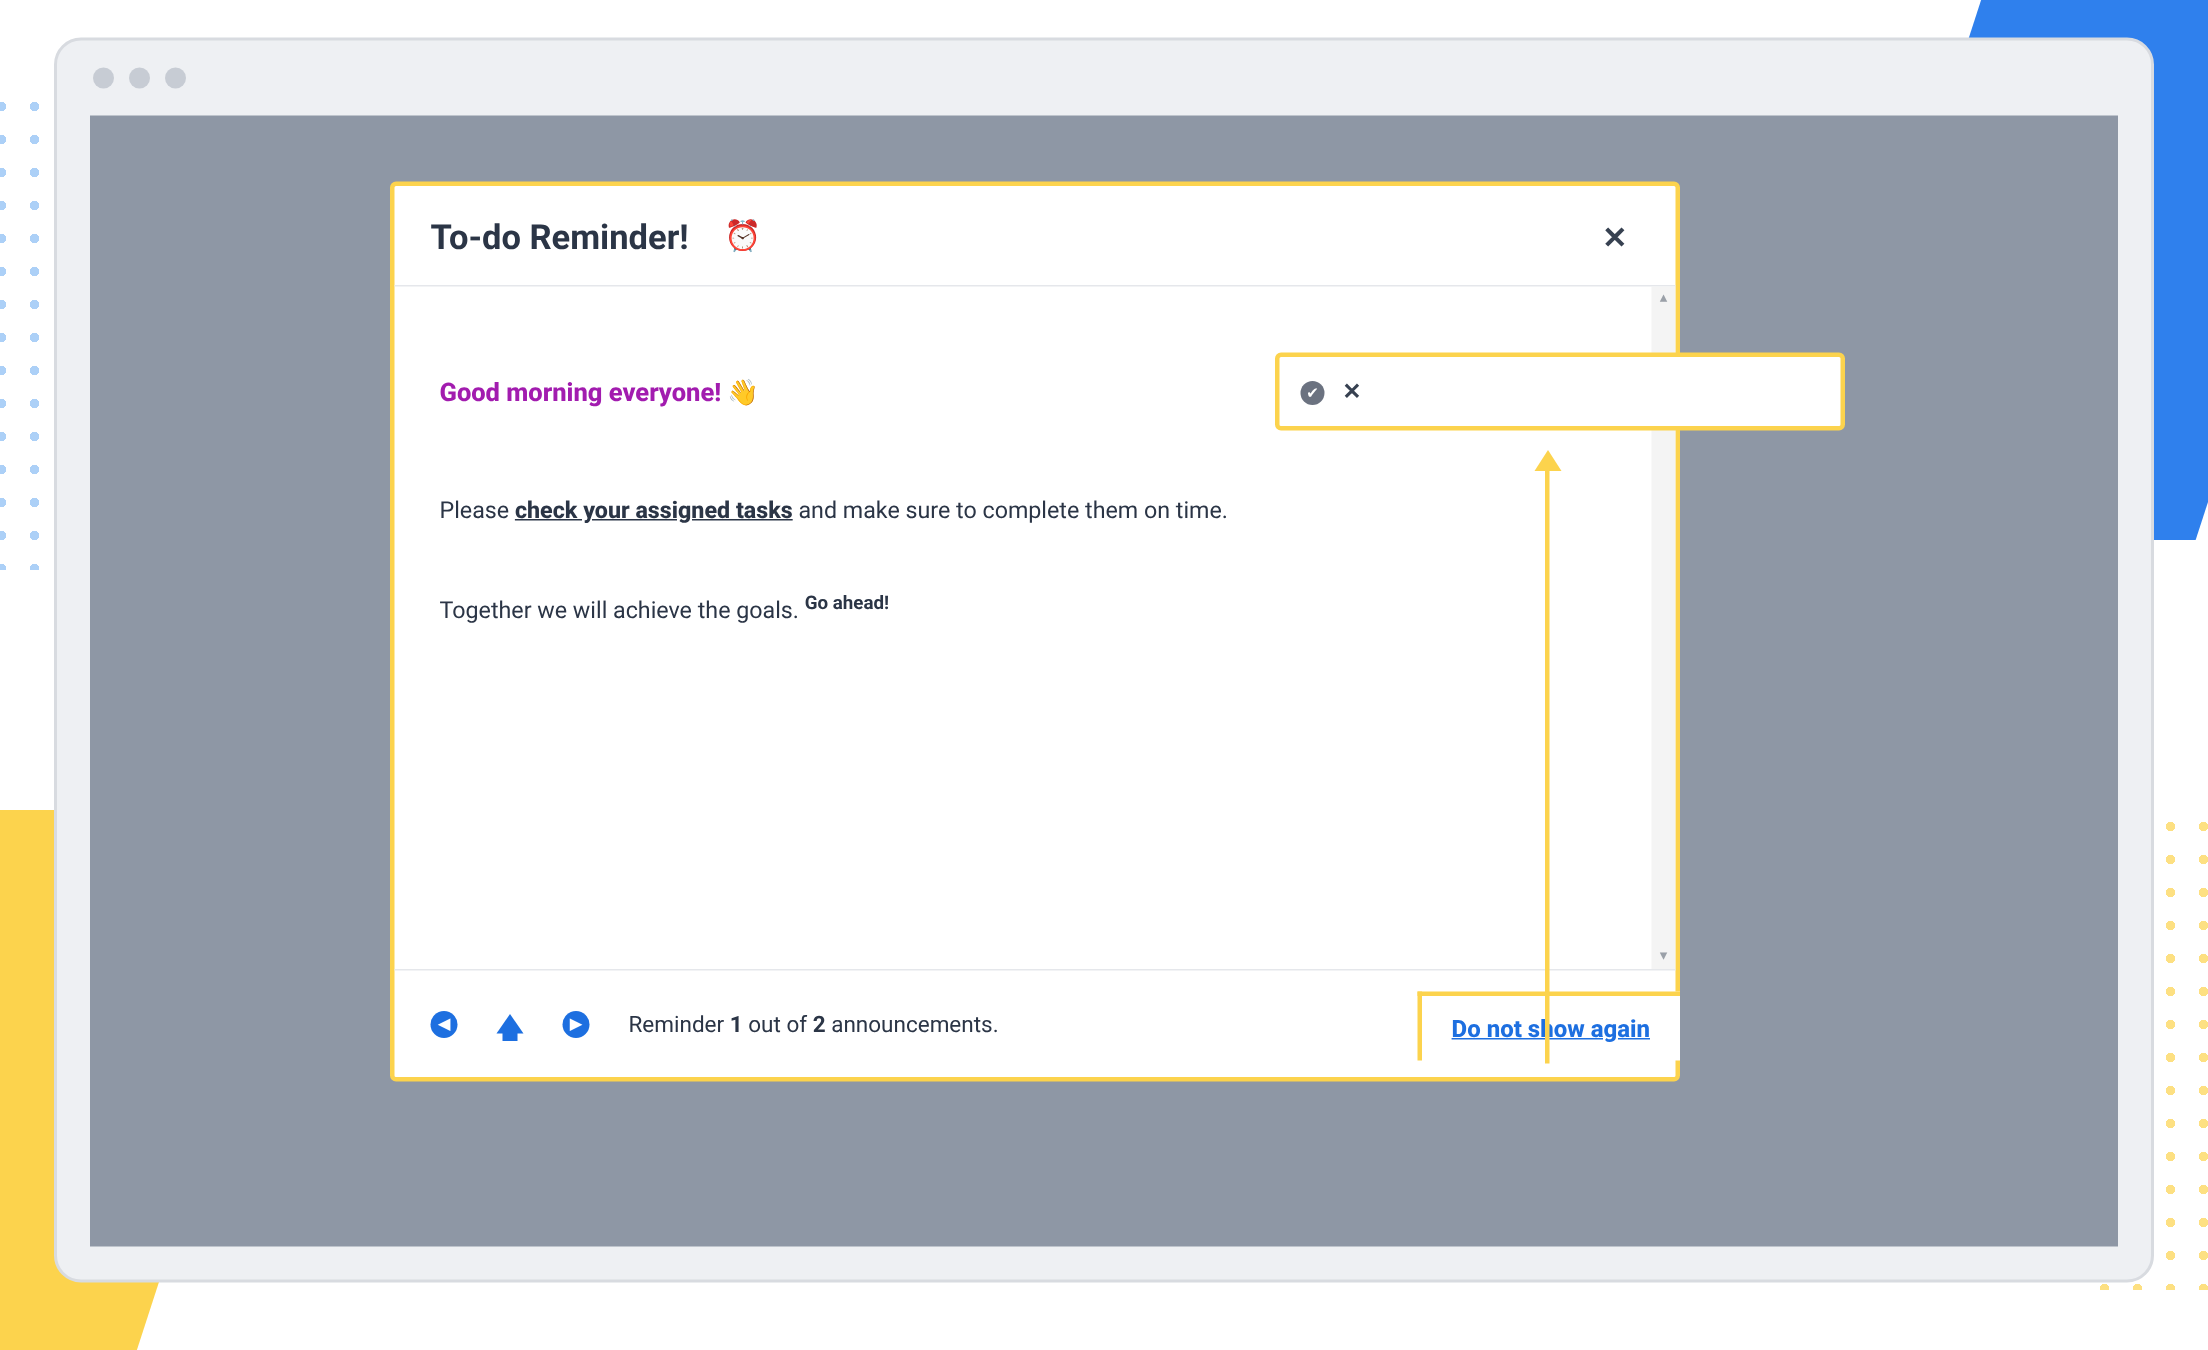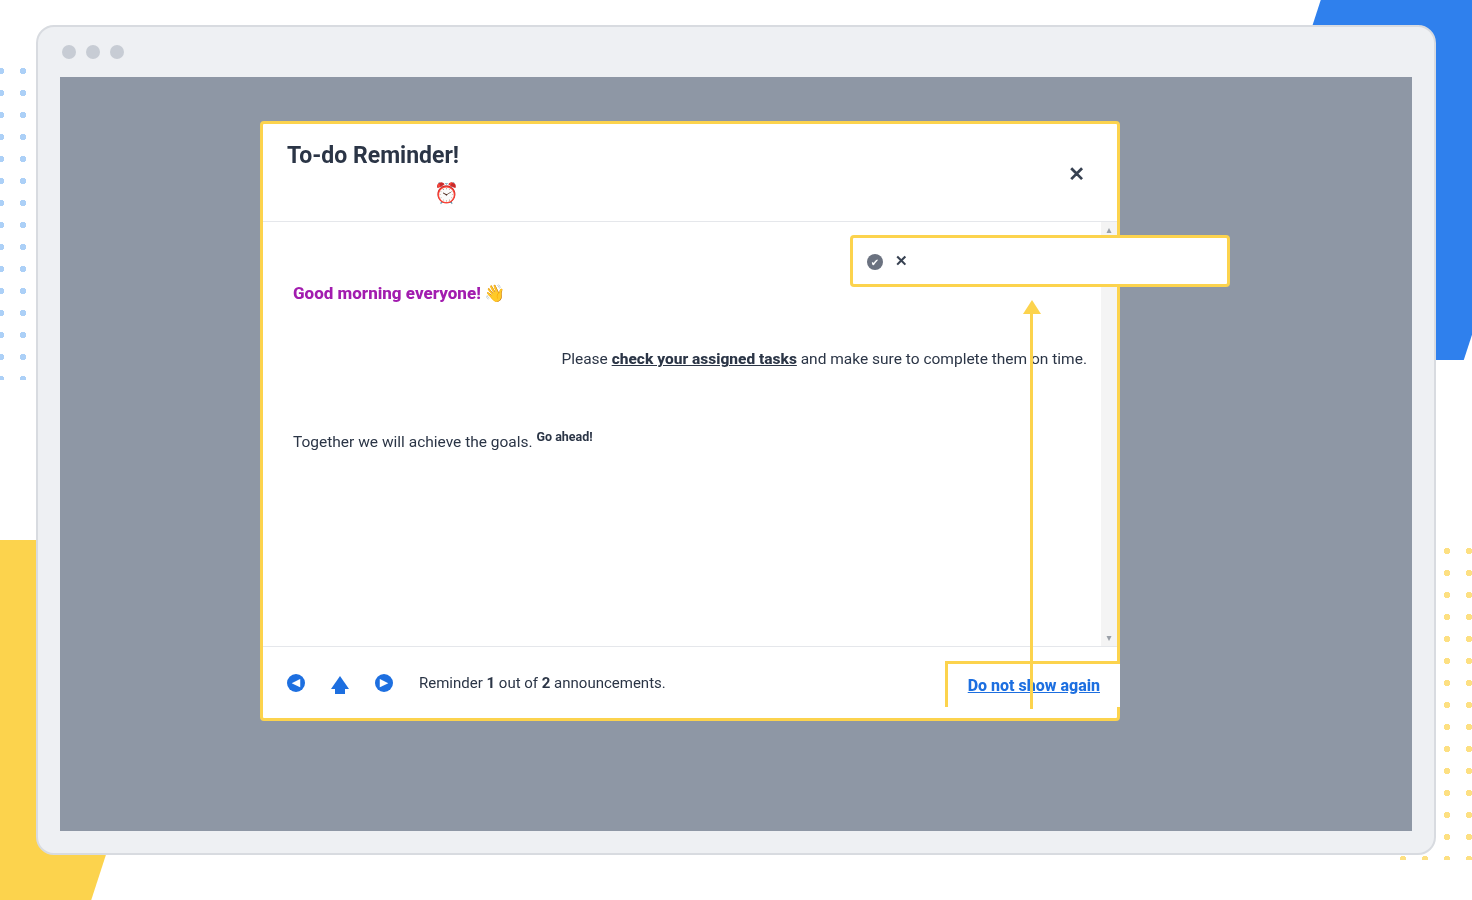--- a/index.html
+++ b/index.html
@@ -51,44 +51,44 @@
     background: #ffffff;
     border: 3px solid #fcd34d;
     border-radius: 4px;
     display: flex; flex-direction: column;
   }
   .modal-header {
     display: flex; align-items: center; justify-content: space-between;
     padding: 18px 24px 16px 24px;
     border-bottom: 1px solid #e5e7eb;
   }
-  .modal-title-wrap { display: flex; align-items: flex-end; gap: 12px; flex-direction: column; }
+  .modal-title-wrap { display: flex; align-items: flex-start; gap: 24px; }
   .modal-title { font-size: 23px; font-weight: 700; color: #2b3546; }
   .modal-close { font-size: 20px; color: #374151; cursor: pointer; padding: 4px 8px; font-weight: 600; }
 
   .modal-body {
     flex: 1; position: relative; overflow: hidden;
     padding: 58px 30px 20px 30px;
     font-size: 15.5px; color: #2b3546; line-height: 1.6;
   }
   .modal-body .scroll-gutter {
     position: absolute; top: 0; right: 0; bottom: 0; width: 16px;
     background: #f4f4f4;
   }
   .modal-body .scroll-gutter .up, .modal-body .scroll-gutter .down {
     position: absolute; left: 0; width: 16px; height: 16px; font-size: 10px;
     display: flex; align-items: center; justify-content: center; color: #9aa0a8;
   }
   .modal-body .scroll-gutter .up { top: 0; }
   .modal-body .scroll-gutter .down { bottom: 0; }
 
   .greeting { color: #a21caf; font-weight: 800; font-size: 17px; }
-  .tasks-line { margin-top: 40px; text-align: right; }
+  .tasks-line { margin-top: 52px; }
   .tasks-link { font-weight: 800; text-decoration: underline; color: #2b3546; }
-  .goals-line { margin-top: 55px; }
+  .goals-line { margin-top: 40px; }
   .goals-sup { font-weight: 700; font-size: 12.5px; vertical-align: super; }
 
   .modal-footer {
     border-top: 1px solid #e5e7eb;
     display: flex; align-items: center; justify-content: space-between;
     padding: 14px 0 14px 24px;
     font-size: 15px; color: #2b3546;
   }
   .nav-icons { display: flex; align-items: center; gap: 26px; margin-right: 26px; }
   .nav-icons .icn { width: 18px; height: 18px; border-radius: 50%; background: #1d6fe0; display: flex; align-items: center; justify-content: center; color: #fff; font-size: 11px; cursor: pointer; }

